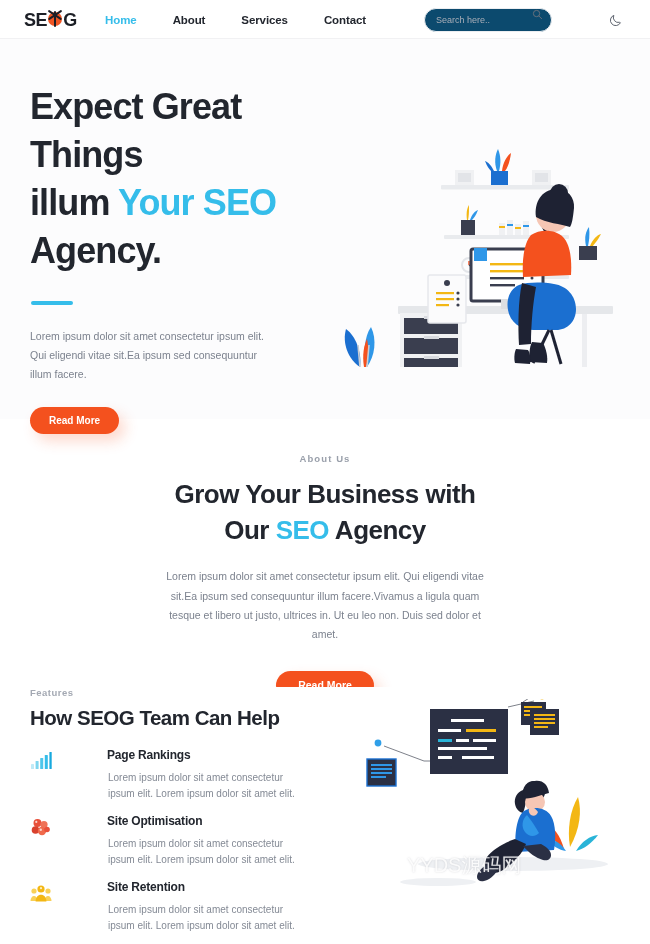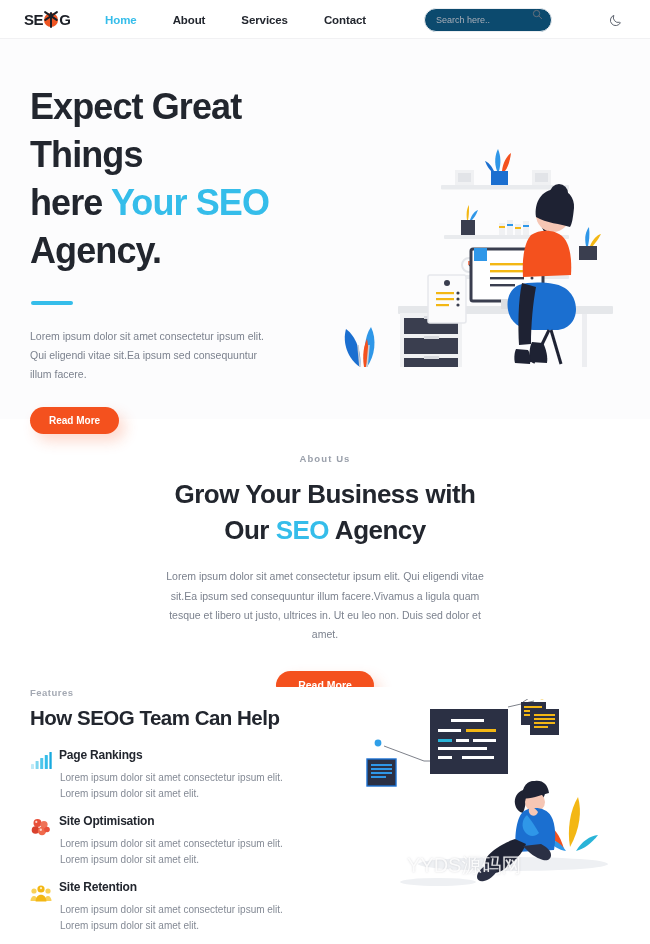--- a/index.html
+++ b/index.html
@@ -38,21 +38,21 @@
   .header:after {
     content: "";
     position: absolute;
     left: 0; right: 0; bottom: 0;
     height: 1px;
     background: #f1f1f3;
   }
 
   .logo {
     display: flex;
-    font-size: 15px;
+    font-size: 18px;
     font-weight: 700;
     letter-spacing: -0.4px;
     color: #1c1f26;
     cursor: pointer;
     line-height: 1;
   }
   .logo-mark {
     position: relative;
     width: 16px;
     height: 16px;
@@ -263,21 +263,21 @@
     margin-bottom: 14px;
   }
   .feature-icon {
     flex: 0 0 auto;
     width: 22px;
     height: 20px;
     margin-top: 2px;
     margin-right: 7px;
     display: block;
   }
-  .feature-body { flex: 1; min-width: 0; }
+  .feature-body { flex: 1; min-width: 0; margin-left: 48px; }
   .feature-name {
     font-size: 12px;
     font-weight: 700;
     color: #22262e;
     letter-spacing: -0.2px;
     line-height: 1;
   }
   .feature-desc {
     margin-top: 9px;
     margin-left: 1px;
@@ -343,21 +343,21 @@
       <svg class="theme-toggle" viewBox="0 0 20 20">
         <path d="M14.4 12.9A6.2 6.2 0 0 1 7.3 4.2a6.6 6.6 0 1 0 8.2 9.2 6.2 6.2 0 0 1-1.1-.5z" fill="none" stroke="#5d636e" stroke-width="1.25" stroke-linejoin="round"></path>
       </svg>
     </div>
   </div>
 
   <div class="hero">
 
     <h1 class="hero-title">
       <span>Expect Great Things</span><br>
-      <span>here </span><span class="accent">Your SEO</span><br>
+      <span>illum </span><span class="accent">Your SEO</span><br>
       <span>Agency.</span>
     </h1>
 
     <div class="hero-rule"></div>
 
     <p class="hero-text">Lorem ipsum dolor sit amet consectetur ipsum elit. Qui eligendi vitae sit.Ea ipsum sed consequuntur illum facere.</p>
 
     <button class="btn-readmore">Read More</button>
 
     

